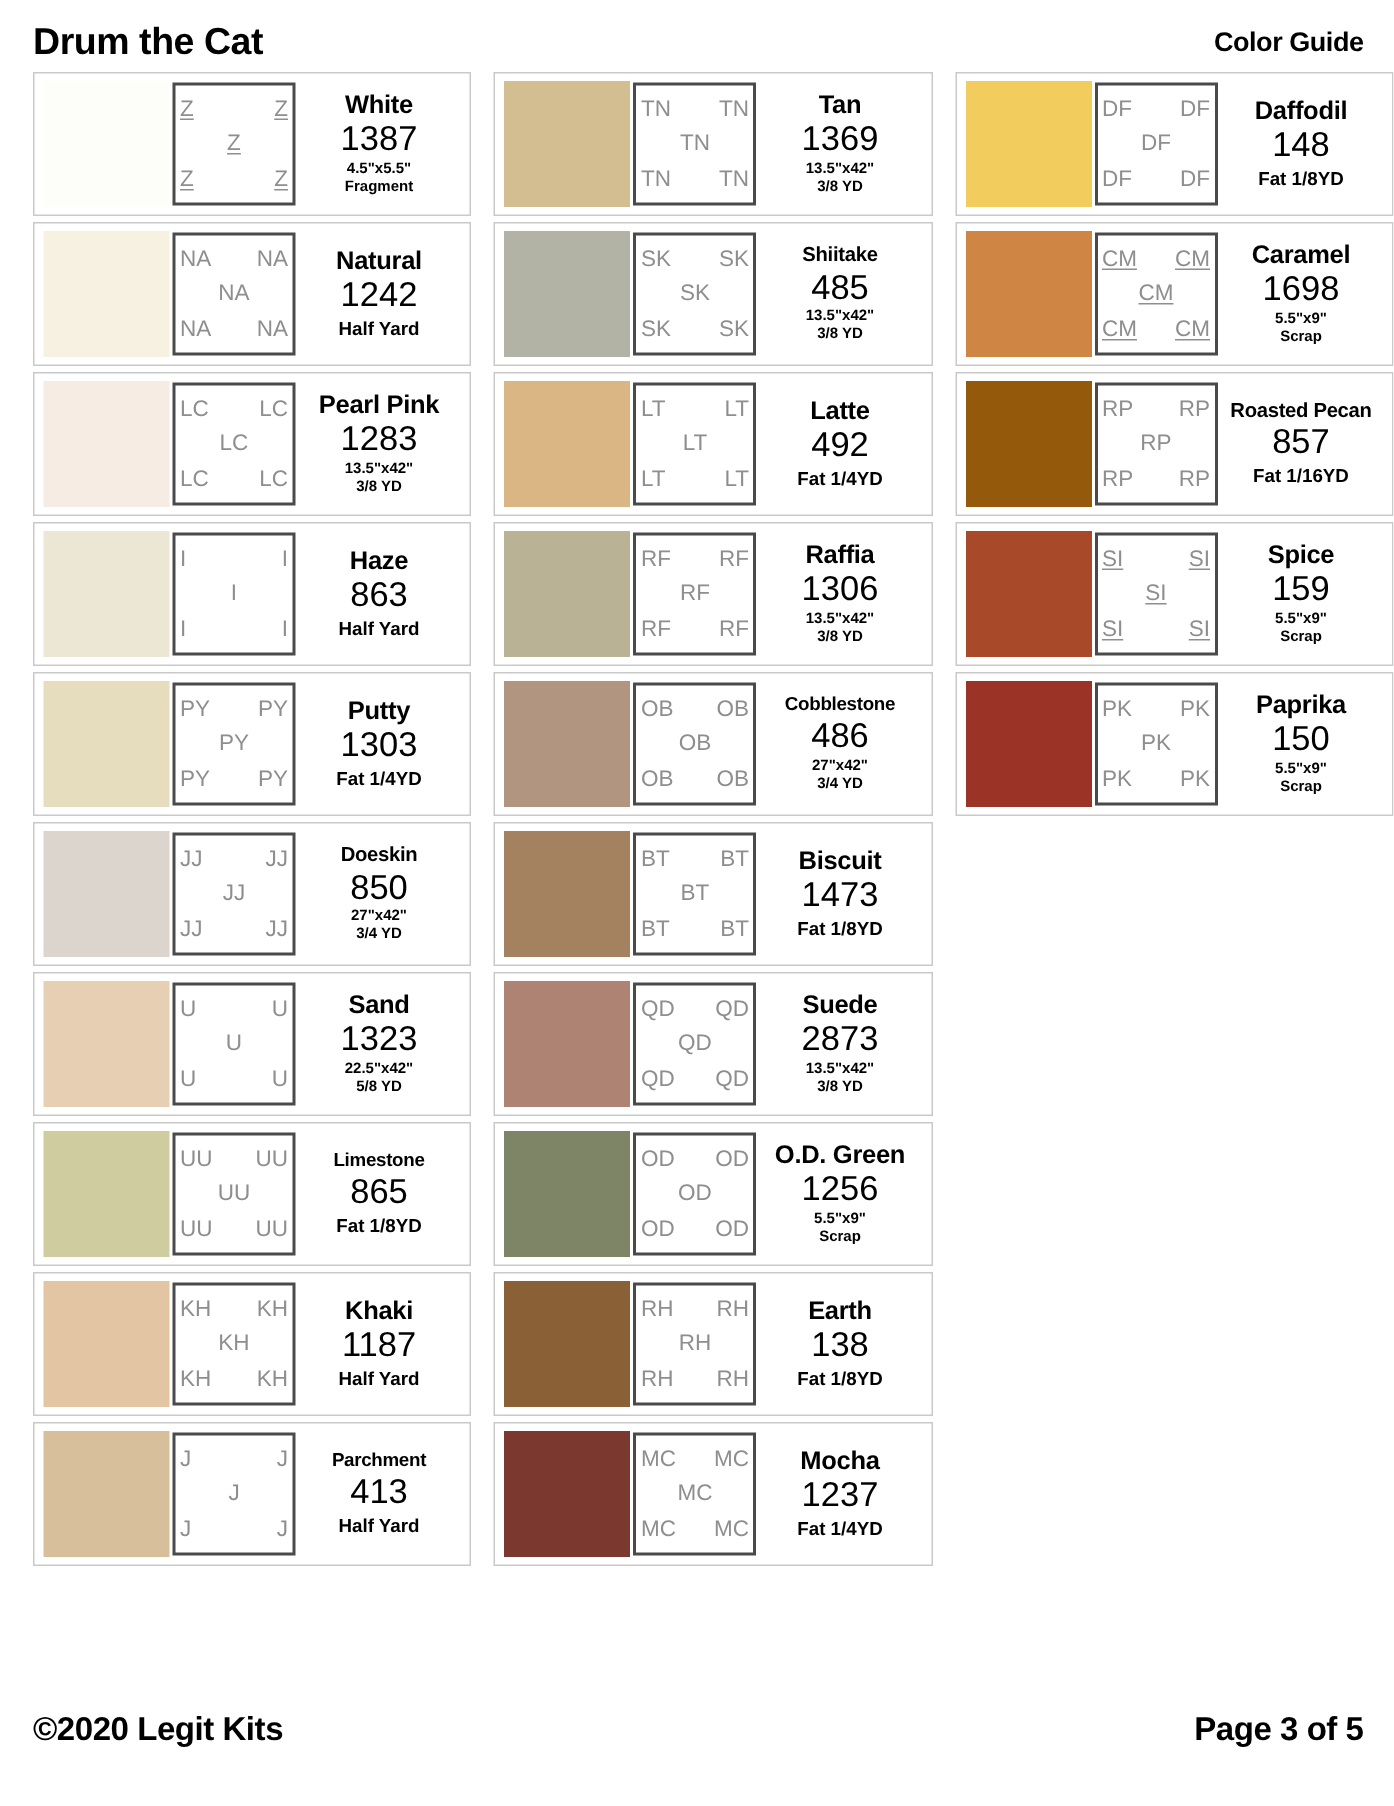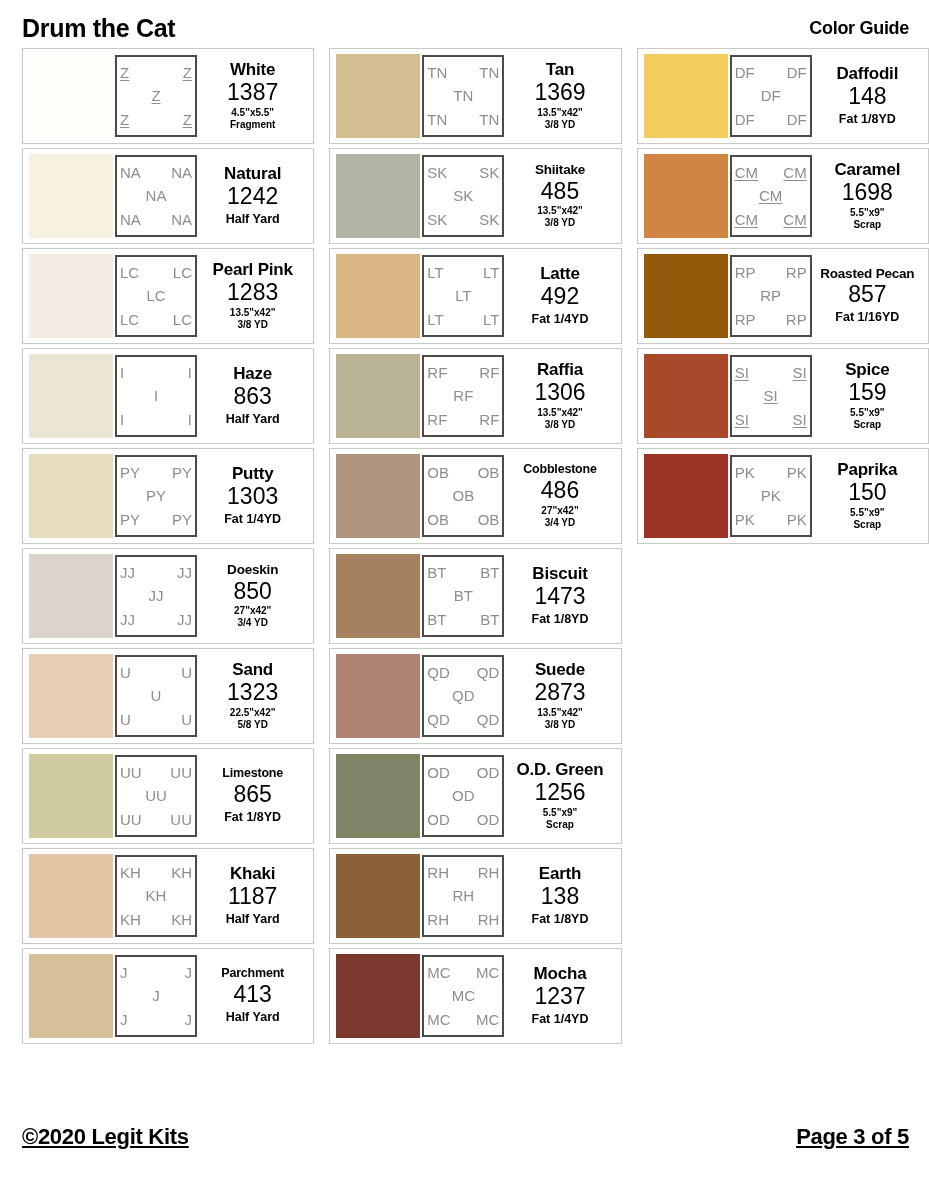--- a/index.html
+++ b/index.html
@@ -131,26 +131,25 @@
     font-weight: bold;
     font-size: 10px;
     line-height: 1.2;
   }
   .info .size.big { font-size: 12.5px; line-height: 1.3; }
 
   
   .footer {
     position: absolute;
     left: 0; right: 0;
-    bottom: 24px;
+    bottom: 8px;
     height: 30px;
     display: flex;
     align-items: center;
     justify-content: space-between;
-    text-decoration: underline;
   }
   .footer .copy {
     margin-left: 22px;
     font-size: 22px;
     font-weight: bold;
     letter-spacing: -0.3px;
   }
   .footer .pageno {
     margin-right: 20px;
     font-size: 22px;

